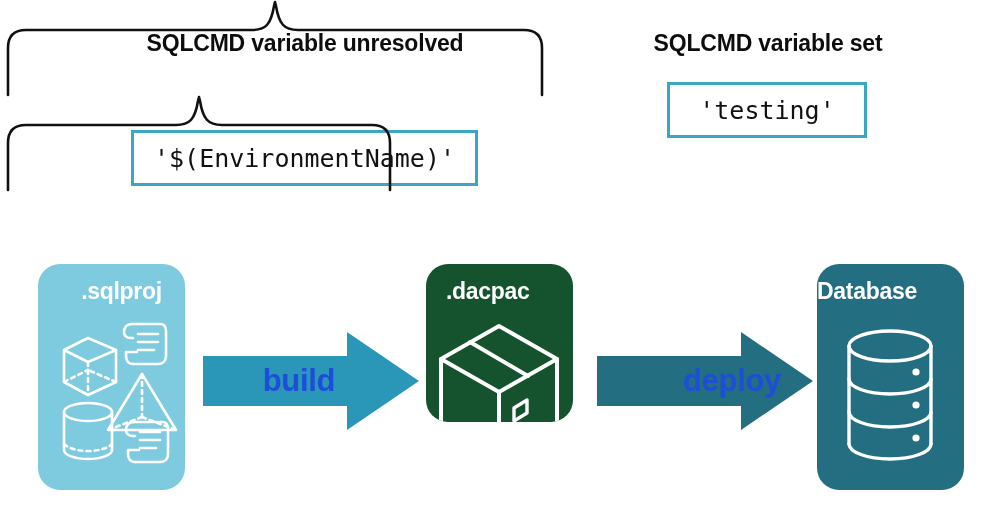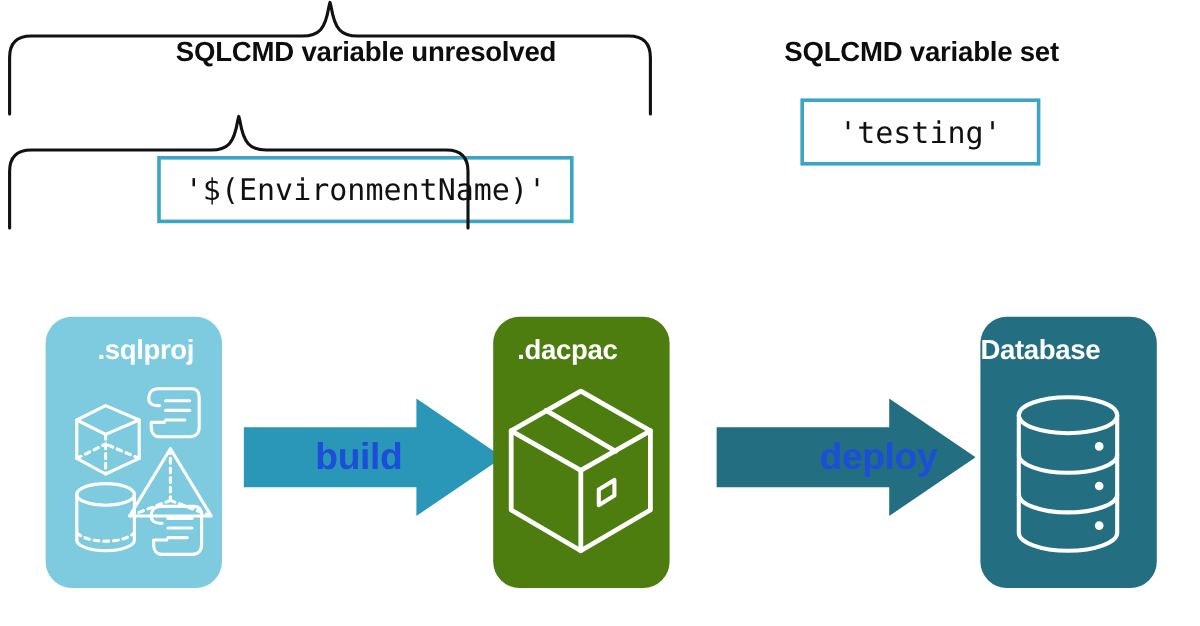--- a/index.html
+++ b/index.html
@@ -83,21 +83,21 @@
     letter-spacing: -0.3px;
     white-space: nowrap;
   }
   .artifact .glyphs {
     position: absolute;
     left: 0; right: 0;
     top: 48px;
     bottom: 6px;
   }
   #box-sqlproj  { left: 38px;  top: 264px; width: 147px; height: 226px; background: #7ecbe0; }
-  #box-dacpac   { left: 411px; top: 264px; width: 147px; height: 226px; background: #4d7c0f; }
+  #box-dacpac   { left: 426px; top: 264px; width: 147px; height: 158px; background: #14532d; }
   #box-database { left: 817px; top: 264px; width: 147px; height: 226px; background: #246e81; }
   #box-sqlproj .title  { text-align: center;  padding-left: 20px; }
   #box-dacpac .title   { text-align: left;  padding-left: 20px; }
   #box-database .title { text-align: left;  }
 
   
   .arrow-wrap { position: absolute; }
   #arrow-build  { left: 203px; top: 332px; width: 216px; height: 98px; }
   #arrow-deploy { left: 597px; top: 332px; width: 216px; height: 98px; }
   .arrow-label {

